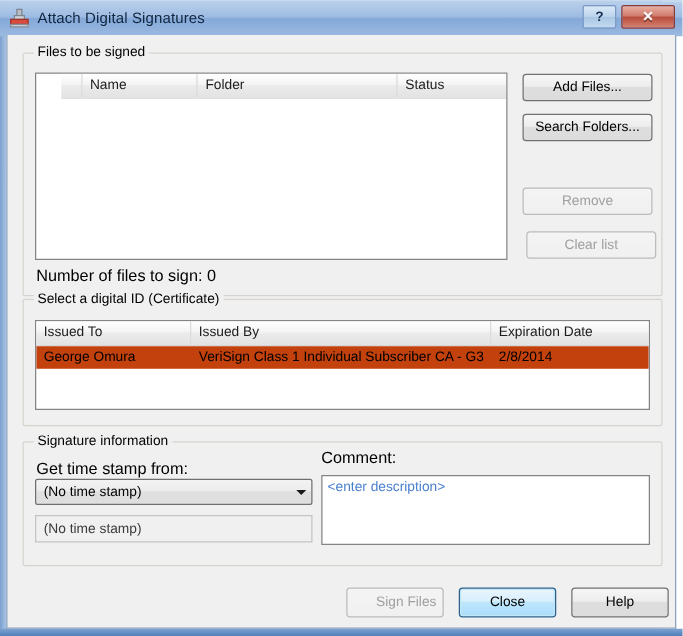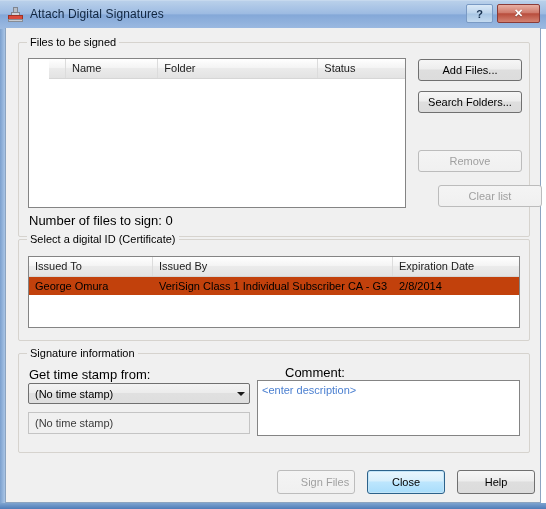--- a/index.html
+++ b/index.html
@@ -302,21 +302,21 @@
         <div class="lv-col" style="width:92px; border-right:none;">Status</div>
       </div>
       <div></div>
     </div>
 
     <div class="static" style="left:23px; top:185px;">Number of files to sign: 0</div>
 
     <div class="btn" style="left:412px; top:31px; width:104px; height:22px;">Add Files...</div>
     <div class="btn" style="left:412px; top:63px; width:104px; height:22px;">Search Folders...</div>
     <div class="btn disabled" style="left:412px; top:122px; width:104px; height:22px;">Remove</div>
-    <div class="btn disabled" style="left:432px; top:157px; width:104px; height:22px;">Clear list</div>
+    <div class="btn disabled" style="left:415px; top:157px; width:104px; height:22px;">Clear list</div>
 
     <div class="groupbox" style="left:12px; top:211px; width:512px; height:102px;">
       <div class="group-label">Select a digital ID (Certificate)</div>
     </div>
 
     <div class="listview" style="left:22px; top:228px; width:492px; height:72px;">
       <div class="lv-header">
         <div class="lv-col" style="width:124px;">Issued To</div>
         <div class="lv-col" style="width:240px;">Issued By</div>
         <div class="lv-col" style="width:126px; border-right:none;">Expiration Date</div>
@@ -336,21 +336,21 @@
 
     <div class="combo" style="left:22px; top:355px; width:222px; height:21px;">
       <div class="combo-text">(No time stamp)</div>
       <div class="combo-arrow">
         <span class="arrow-glyph"></span>
       </div>
     </div>
 
     <div class="readonly-field" style="left:22px; top:384px; width:222px; height:22px;">(No time stamp)</div>
 
-    <div class="static" style="left:251px; top:337px;margin-left:28px;">Comment:</div>
+    <div class="static" style="left:251px; top:330px;">Comment:</div>
 
     <div class="textarea-box" style="left:251px; top:352px; width:263px; height:56px;">
       <div class="placeholder-text">&lt;enter description&gt;</div>
     </div>
 
     <div class="btn disabled" style="left:271px; top:442px; width:78px; height:24px;padding-left:18px;">Sign Files</div>
     <div class="btn default" style="left:361px; top:442px; width:78px; height:24px;">Close</div>
     <div class="btn" style="left:451px; top:442px; width:78px; height:24px;">Help</div>
 
   </div>

